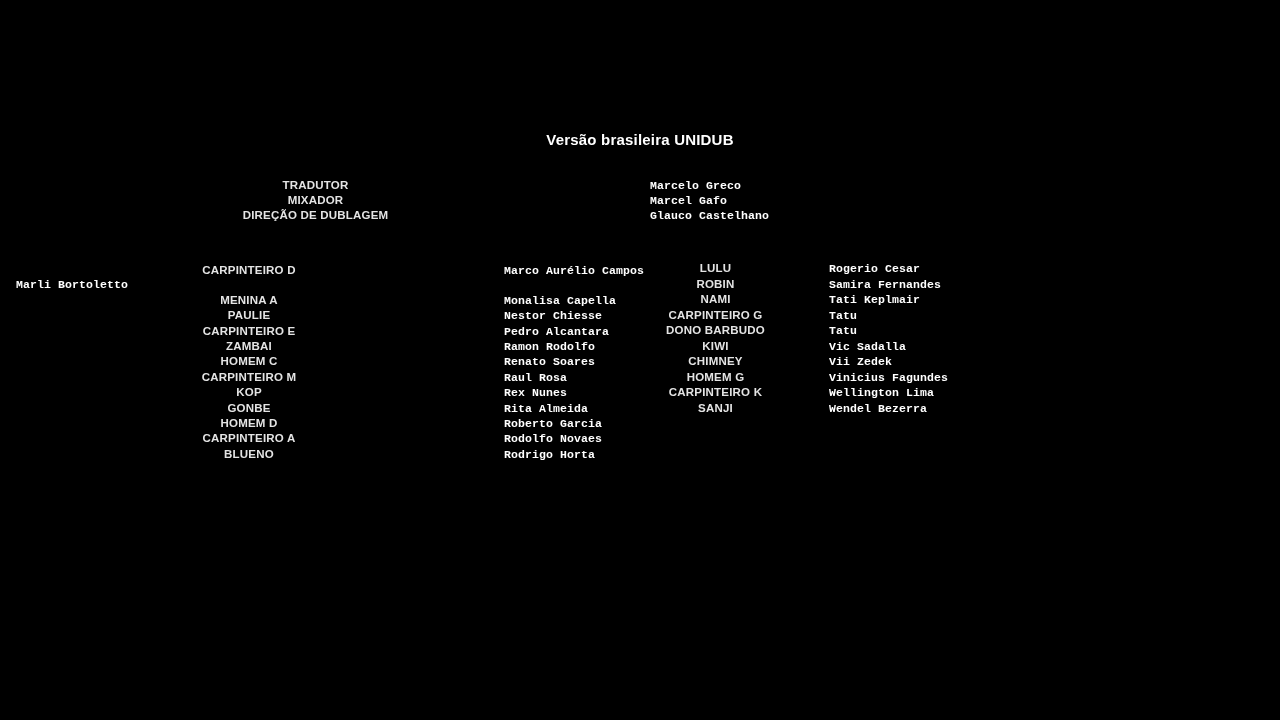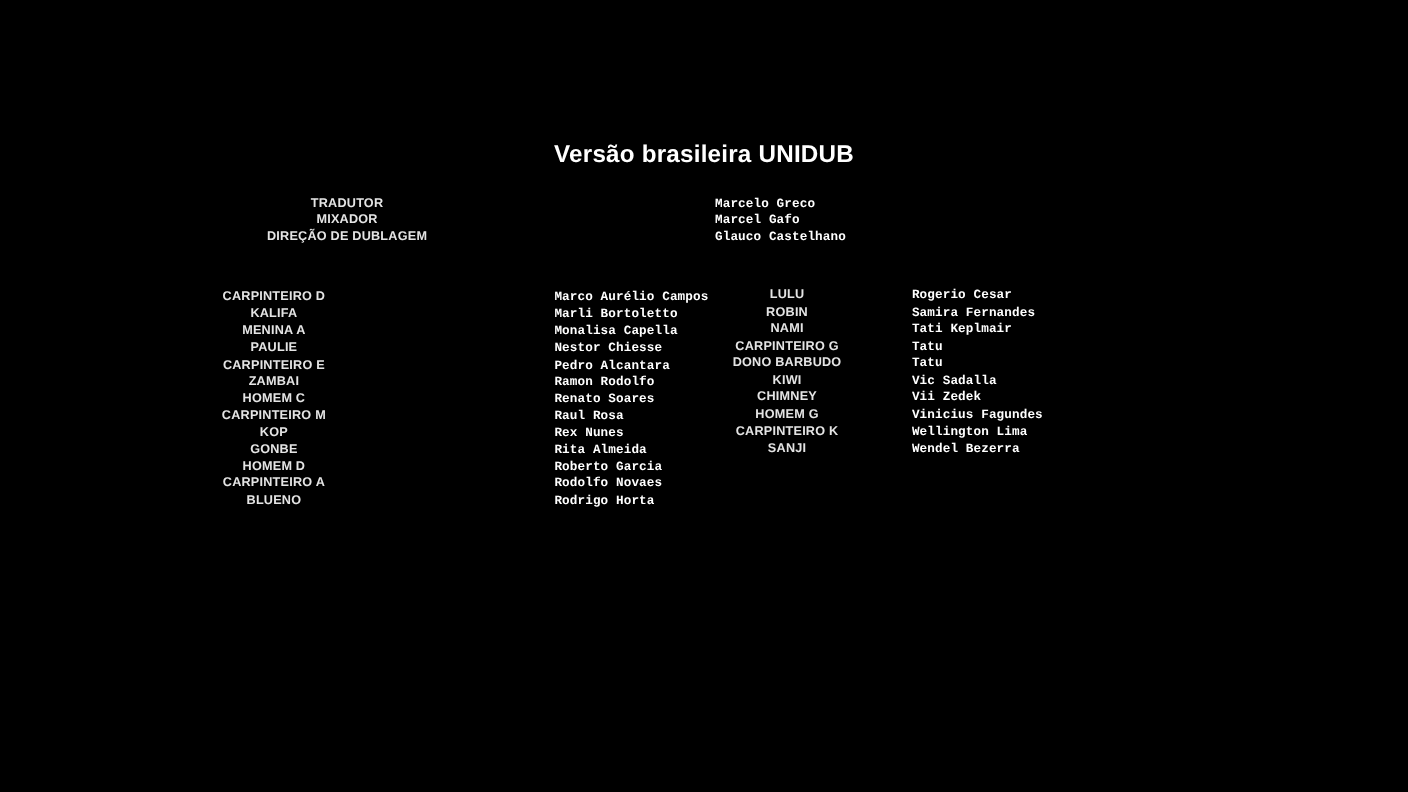--- a/index.html
+++ b/index.html
@@ -16,21 +16,21 @@
     font-family: "Liberation Sans", sans-serif;
     -webkit-font-smoothing: antialiased;
   }
   .title {
     position: absolute;
     left: 0;
     top: 130px;
     width: 1280px;
     text-align: center;
     color: #ffffff;
-    font-size: 22px;
+    font-size: 15px;
     font-weight: bold;
     letter-spacing: 0.2px;
     line-height: 20px;
   }
   .credit-group {
     position: absolute;
   }
   .credit-row {
     display: grid;
     align-items: baseline;
@@ -112,21 +112,20 @@
     </div>
 
   <div class="credit-group cast-left">
 
       <div class="credit-row">
         <span class="credit-label">CARPINTEIRO D</span>
         <span class="credit-value">Marco Aurélio Campos</span>
       </div>
 
       <div class="credit-row">
-        <span class="credit-label">KALIFA</span>
         <span class="credit-value">Marli Bortoletto</span>
       </div>
 
       <div class="credit-row">
         <span class="credit-label">MENINA A</span>
         <span class="credit-value">Monalisa Capella</span>
       </div>
 
       <div class="credit-row">
         <span class="credit-label">PAULIE</span>

